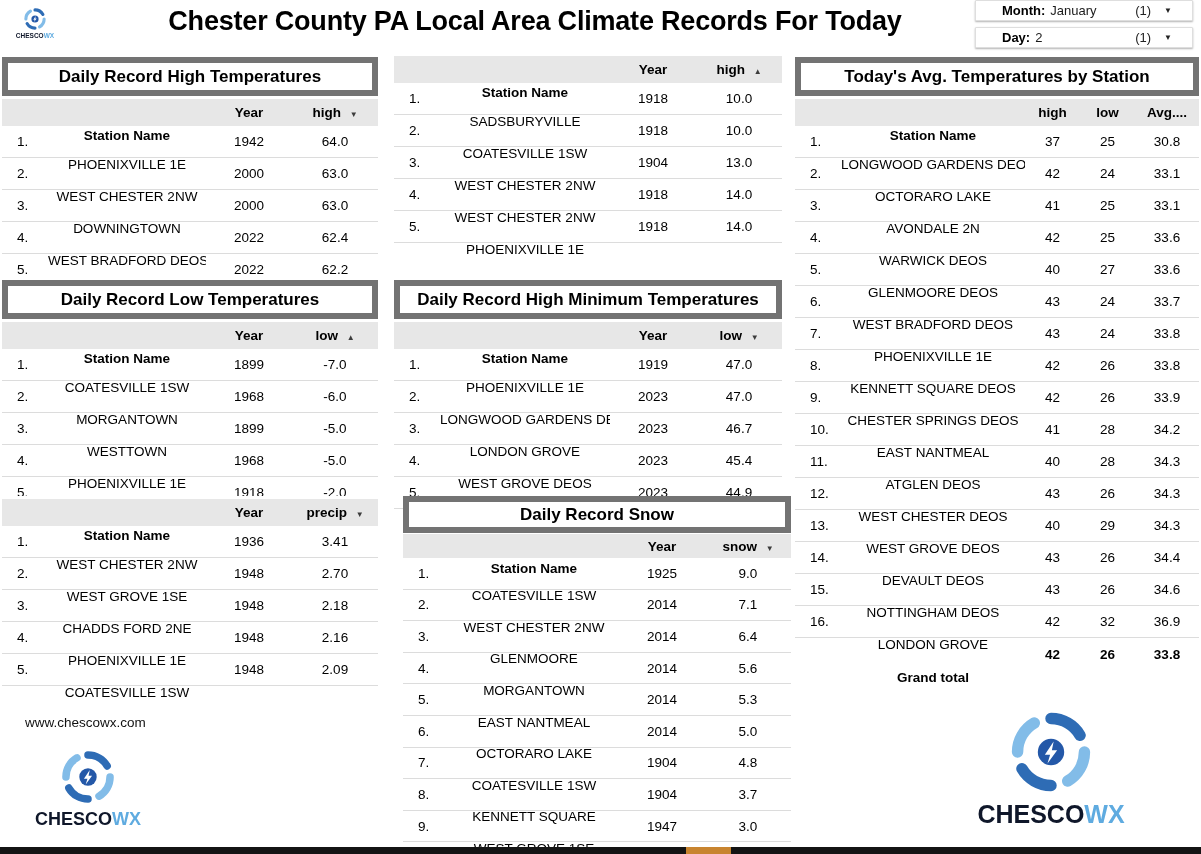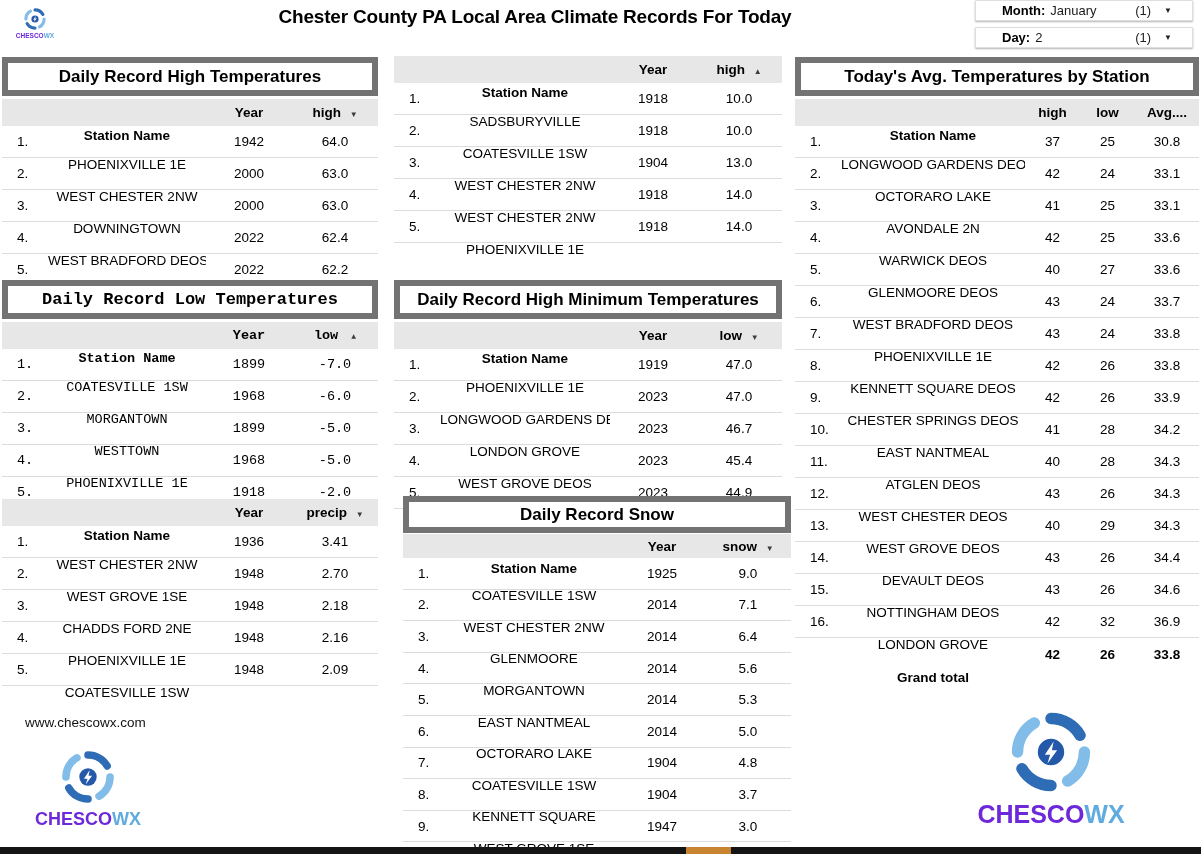--- a/index.html
+++ b/index.html
@@ -1,33 +1,33 @@
 <!DOCTYPE html>
 <html><head>
 <meta charset="utf-8">
 <style>
   html,body{margin:0;padding:0;background:#fff;}
   body{font-family:"Liberation Sans",sans-serif;color:#000;}
   .page{position:relative;width:1201px;height:854px;background:#fff;overflow:hidden;}
 
   
   .page-title{position:absolute;left:0;top:6px;width:1070px;text-align:center;
-    font-size:19px;font-weight:700;letter-spacing:-0.2px;}
+    font-size:27px;font-weight:700;letter-spacing:-0.2px;}
   .filter{position:absolute;left:975px;width:218px;height:21px;background:#fff;
     border:1px solid #dedede;border-radius:1px;box-shadow:0 1px 2px rgba(0,0,0,.3);
     display:flex;align-items:center;font-size:13px;box-sizing:border-box;cursor:pointer;}
   .filter .flabel{font-weight:700;margin-left:26px;}
   .filter .fvalue{margin-left:5px;color:#1a1a1a;}
   .filter .fcount{margin-left:auto;color:#222;}
   .filter .farrow{margin-left:13px;margin-right:20px;font-size:8px;color:#222;line-height:1;}
 
   
   .logo{position:absolute;display:flex;flex-direction:column;align-items:center;}
   .logo .brand{font-weight:700;line-height:1;white-space:nowrap;}
-  .brand-dark{color:#6d28d9;}
+  .brand-dark{color:#0f172a;}
   .brand-light{color:#5FABE0;}
 
   
   .card{position:absolute;background:#fff;}
   .card-title{border:6px solid #737373;background:#fff;height:27px;
     display:flex;align-items:center;justify-content:center;
     font-size:17px;font-weight:700;white-space:nowrap;overflow:hidden;}
   .t-head{display:flex;align-items:center;background:#e7e7e7;height:27px;
     margin-top:3px;font-weight:700;font-size:13.5px;}
   .t-row{display:flex;align-items:center;height:31px;border-bottom:1px solid #dcdcdc;
@@ -119,21 +119,21 @@
           <div class="t-row">
             <span class="cell rank">5.</span>
             <span class="cell station">WEST CHESTER DEOS</span>
             <span class="cell num">2022</span>
             <span class="cell num">62.2</span>
           </div>
         </div>
       </div>
   </section>
 
-  <section class="card" style="left:2px;top:280px;width:376px;font-family:Liberation Mono, monospace;">
+  <section class="card" style="left:2px;top:280px;width:376px;">
     <div class="card-title">Daily Record Low Temperatures</div>
     <div class="table">
         <div class="t-head">
           <span class="cell rank"></span>
           <span class="cell station">Station Name</span>
           <span class="cell num">Year</span>
           <span class="cell num">low <i class="arrow">▲</i></span>
         </div>
         <div class="t-body">
           <div class="t-row">

